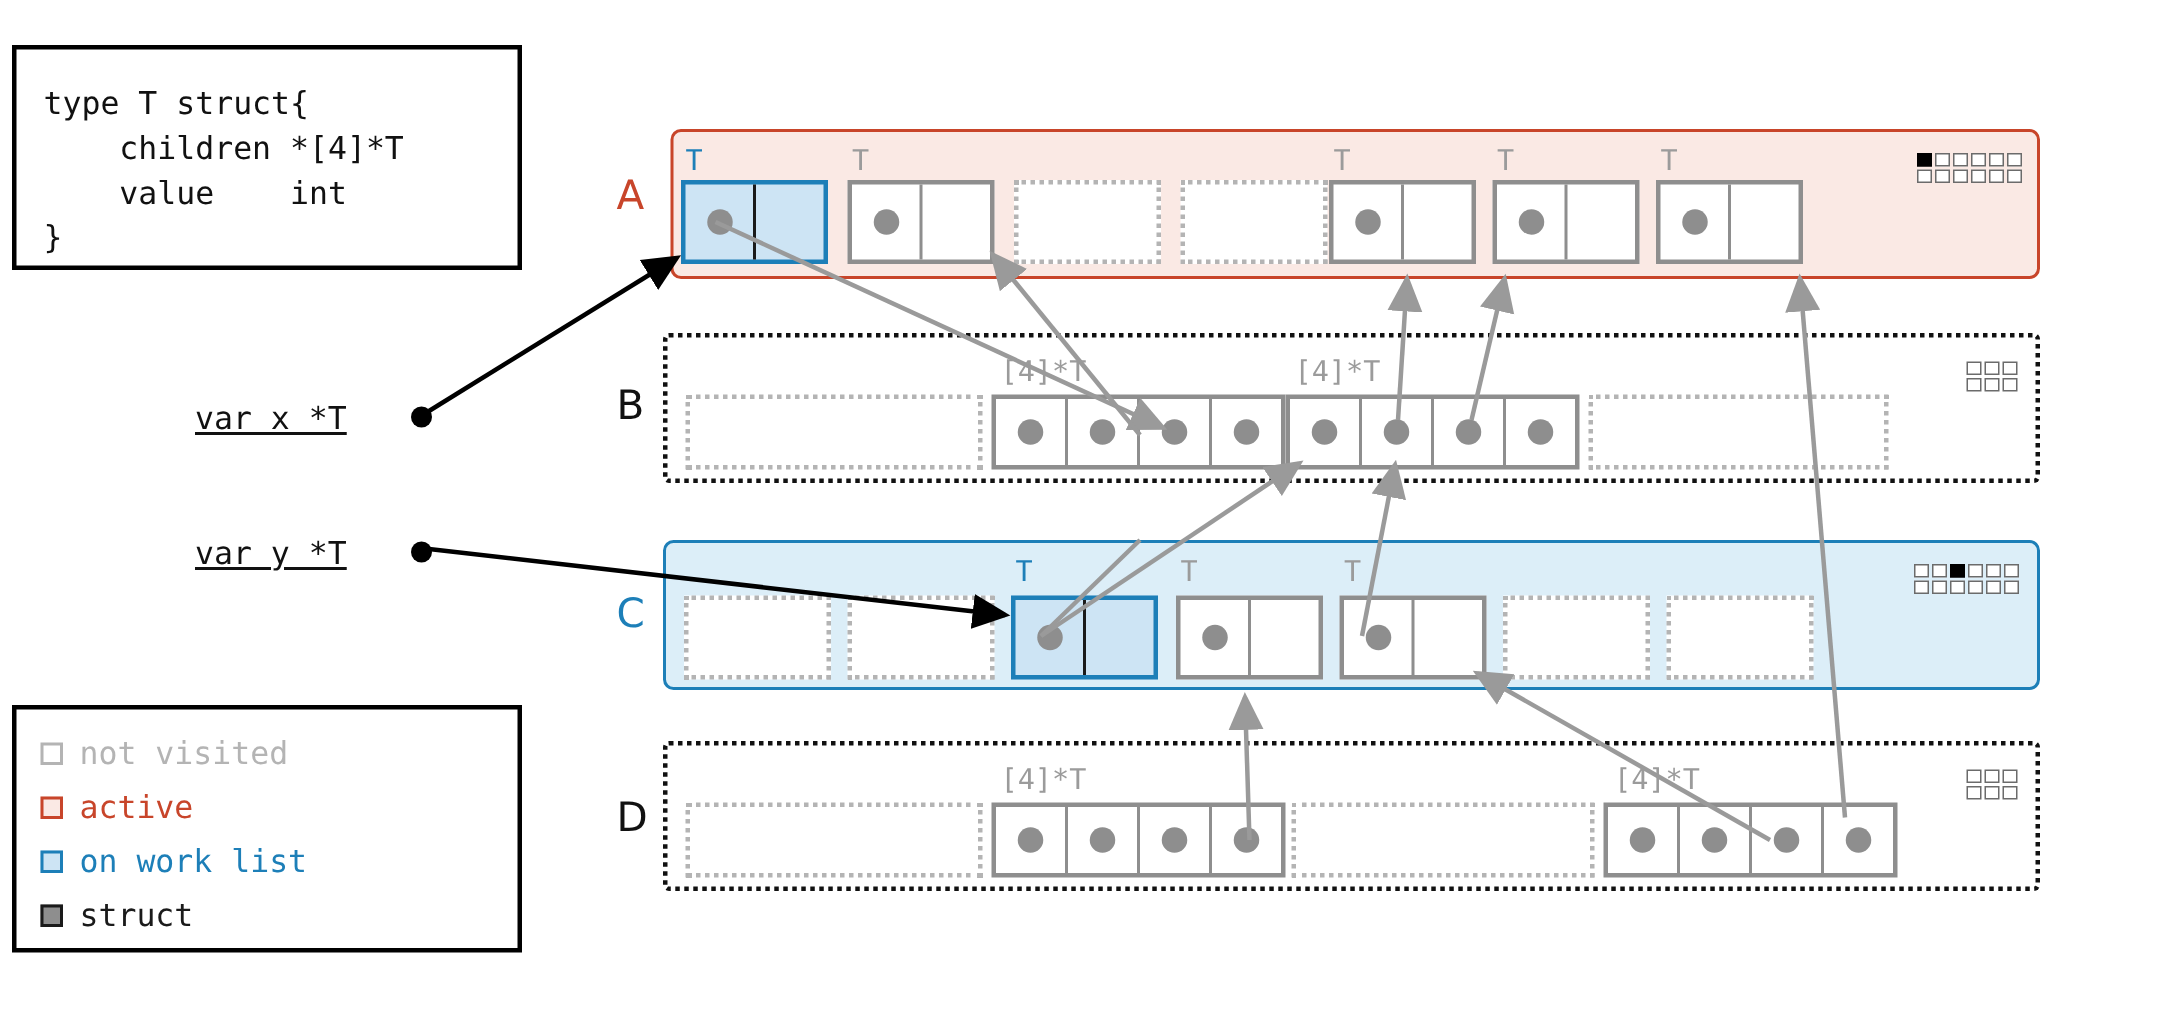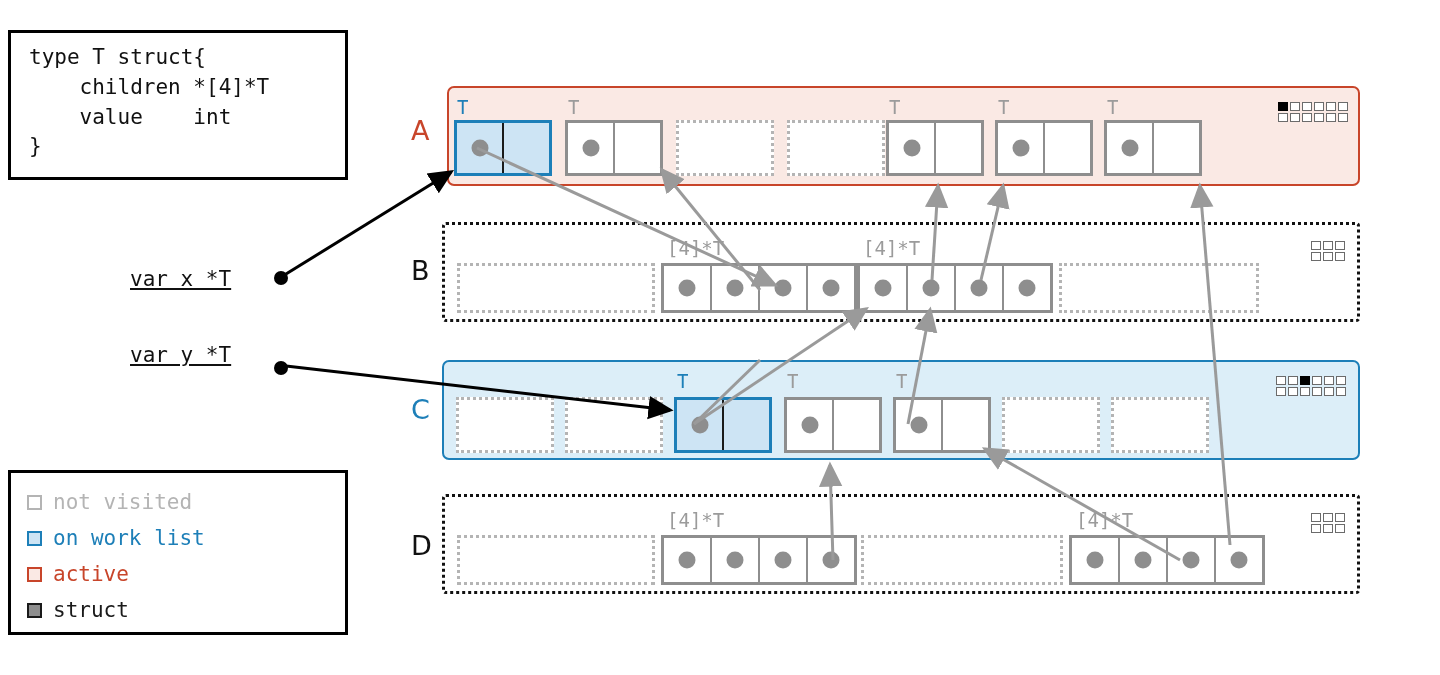--- a/index.html
+++ b/index.html
@@ -4,21 +4,21 @@
 <style>
   html,body{margin:0;padding:0;background:#fff;}
   body{width:1440px;height:675px;position:relative;overflow:hidden;
        font-family:"DejaVu Sans Mono","Liberation Mono",monospace;}
 
   .abs{position:absolute;}
 
   
   #code-box{left:8px;top:30px;width:340px;height:150px;
             border:3px solid #000;background:#fff;box-sizing:border-box;
-            padding:10px 0 0 18px;}
+            padding:22px 0 0 18px;}
   #code-box pre{margin:0;font-family:"DejaVu Sans Mono","Liberation Mono",monospace;
             font-size:21px;line-height:1.42;color:#111;white-space:pre;}
 
   
   #legend-box{left:8px;top:470px;width:340px;height:165px;
             border:3px solid #000;background:#fff;box-sizing:border-box;
             padding:11px 11px 0 16px;}
   .legend-row{display:flex;align-items:center;height:36px;}
   .legend-sw{width:15px;height:15px;box-sizing:border-box;border:2px solid;margin-right:11px;flex:none;}
   .legend-lbl{font-size:21px;font-family:"DejaVu Sans Mono","Liberation Mono",monospace;line-height:1;}
@@ -74,37 +74,37 @@
     value    int
 }</pre>
 </div>
 
 <div class="abs" id="legend-box">
   <div class="legend-row">
     <span class="legend-sw" style="border-color:#b4b4b4;background:#ffffff;"></span>
     <span class="legend-lbl" style="color:#b4b4b4;">not visited</span>
   </div>
   <div class="legend-row">
+    <span class="legend-sw" style="border-color:#c8452a;background:#fae9e4;"></span>
+    <span class="legend-lbl" style="color:#c8452a;">active</span>
+  </div>
+  <div class="legend-row">
     <span class="legend-sw" style="border-color:#1d7fb8;background:#cde4f4;"></span>
     <span class="legend-lbl" style="color:#1d7fb8;">on work list</span>
-  </div>
-  <div class="legend-row">
-    <span class="legend-sw" style="border-color:#c8452a;background:#fae9e4;"></span>
-    <span class="legend-lbl" style="color:#c8452a;">active</span>
   </div>
   <div class="legend-row">
     <span class="legend-sw" style="border-color:#1a1a1a;background:#8e8e8e;"></span>
     <span class="legend-lbl" style="color:#1a1a1a;">struct</span>
   </div>
 </div>
 
 <div class="abs varlbl" style="left:130px;top:267px;">var x *T</div>
 <div class="abs vardot" style="left:274px;top:271px;"></div>
 
-<div class="abs varlbl" style="left:130px;top:343px;">var y *T</div>
+<div class="abs varlbl" style="left:130px;top:357px;">var y *T</div>
 <div class="abs vardot" style="left:274px;top:361px;"></div>
 
 <div class="abs rowletter" style="left:411px;top:117px;color:#c8452a;">A</div>
 <div class="abs rowletter" style="left:411px;top:257px;color:#111;">B</div>
 <div class="abs rowletter" style="left:411px;top:396px;color:#1d7fb8;">C</div>
 <div class="abs rowletter" style="left:411px;top:532px;color:#111;">D</div>
 
 <div class="abs region active" style="left:447px;top:86px;width:913px;height:100px;">
 
   <div class="tlabel blue" style="left:8px;top:10px;">T</div>

